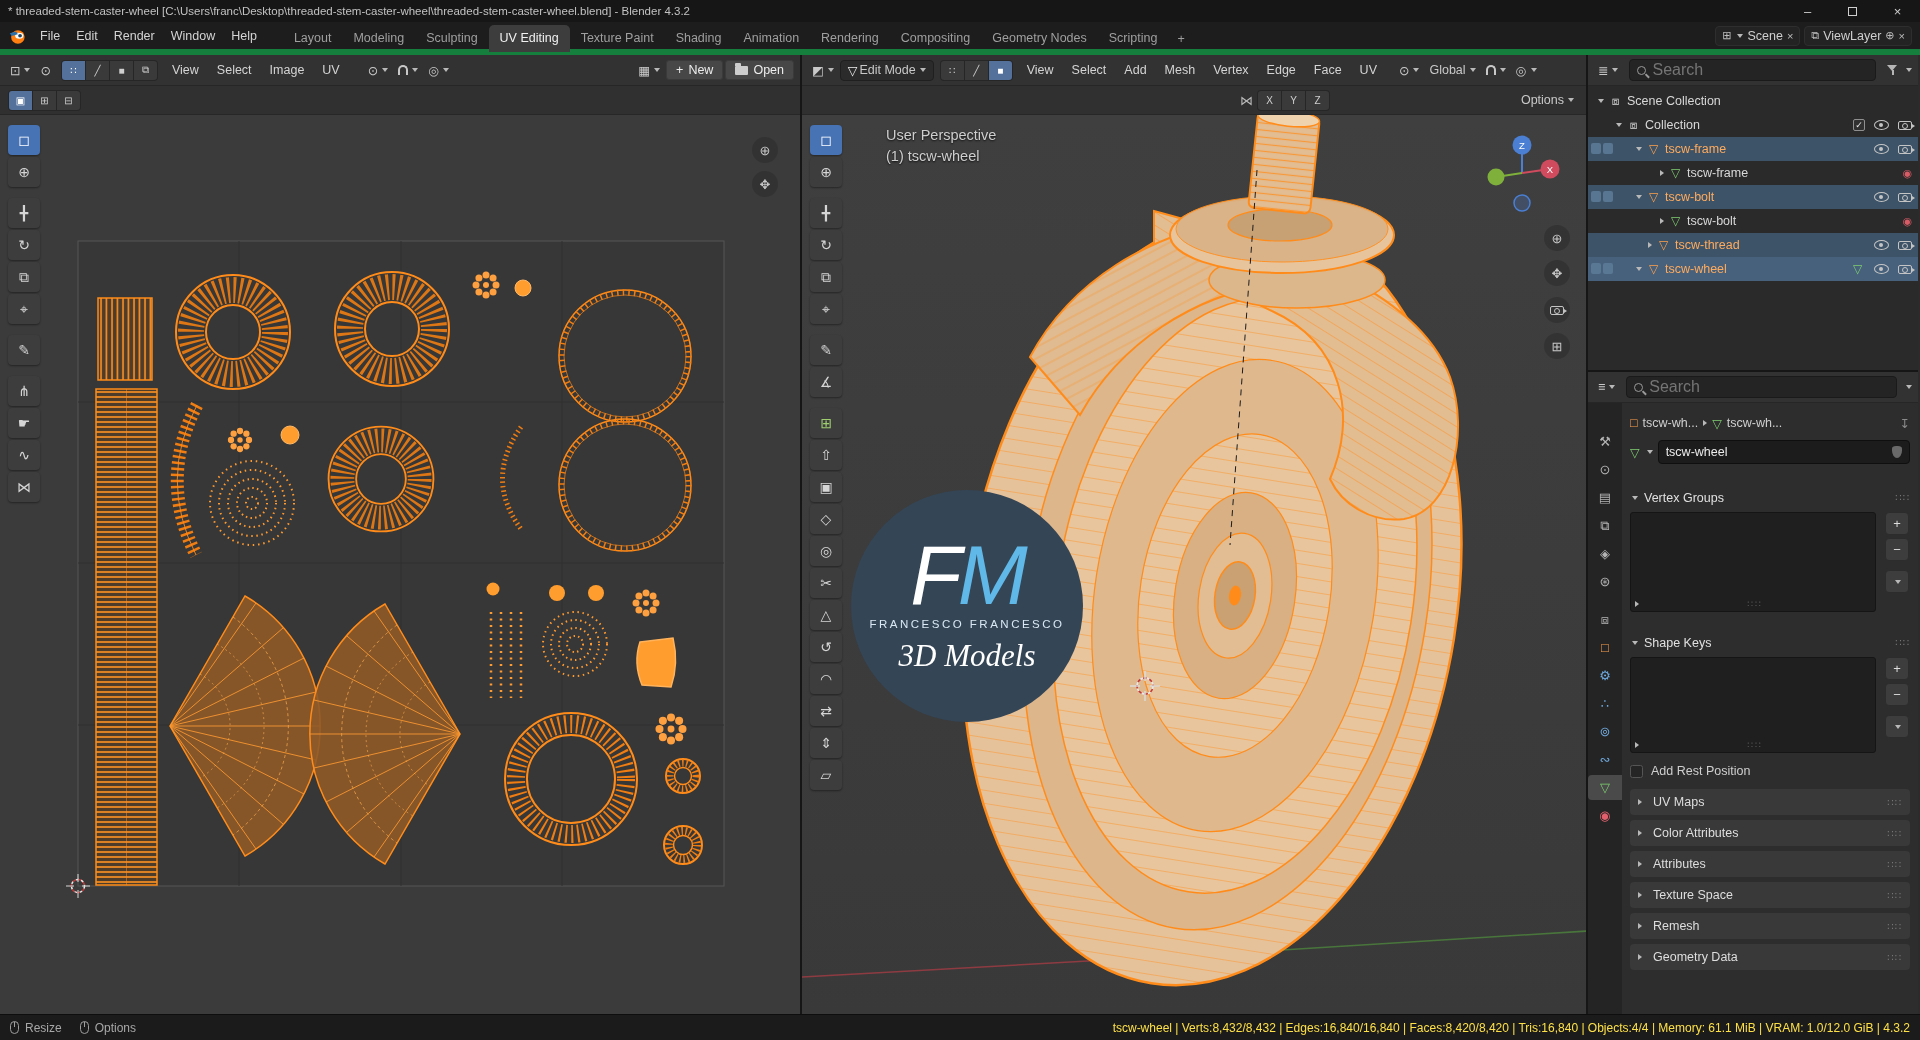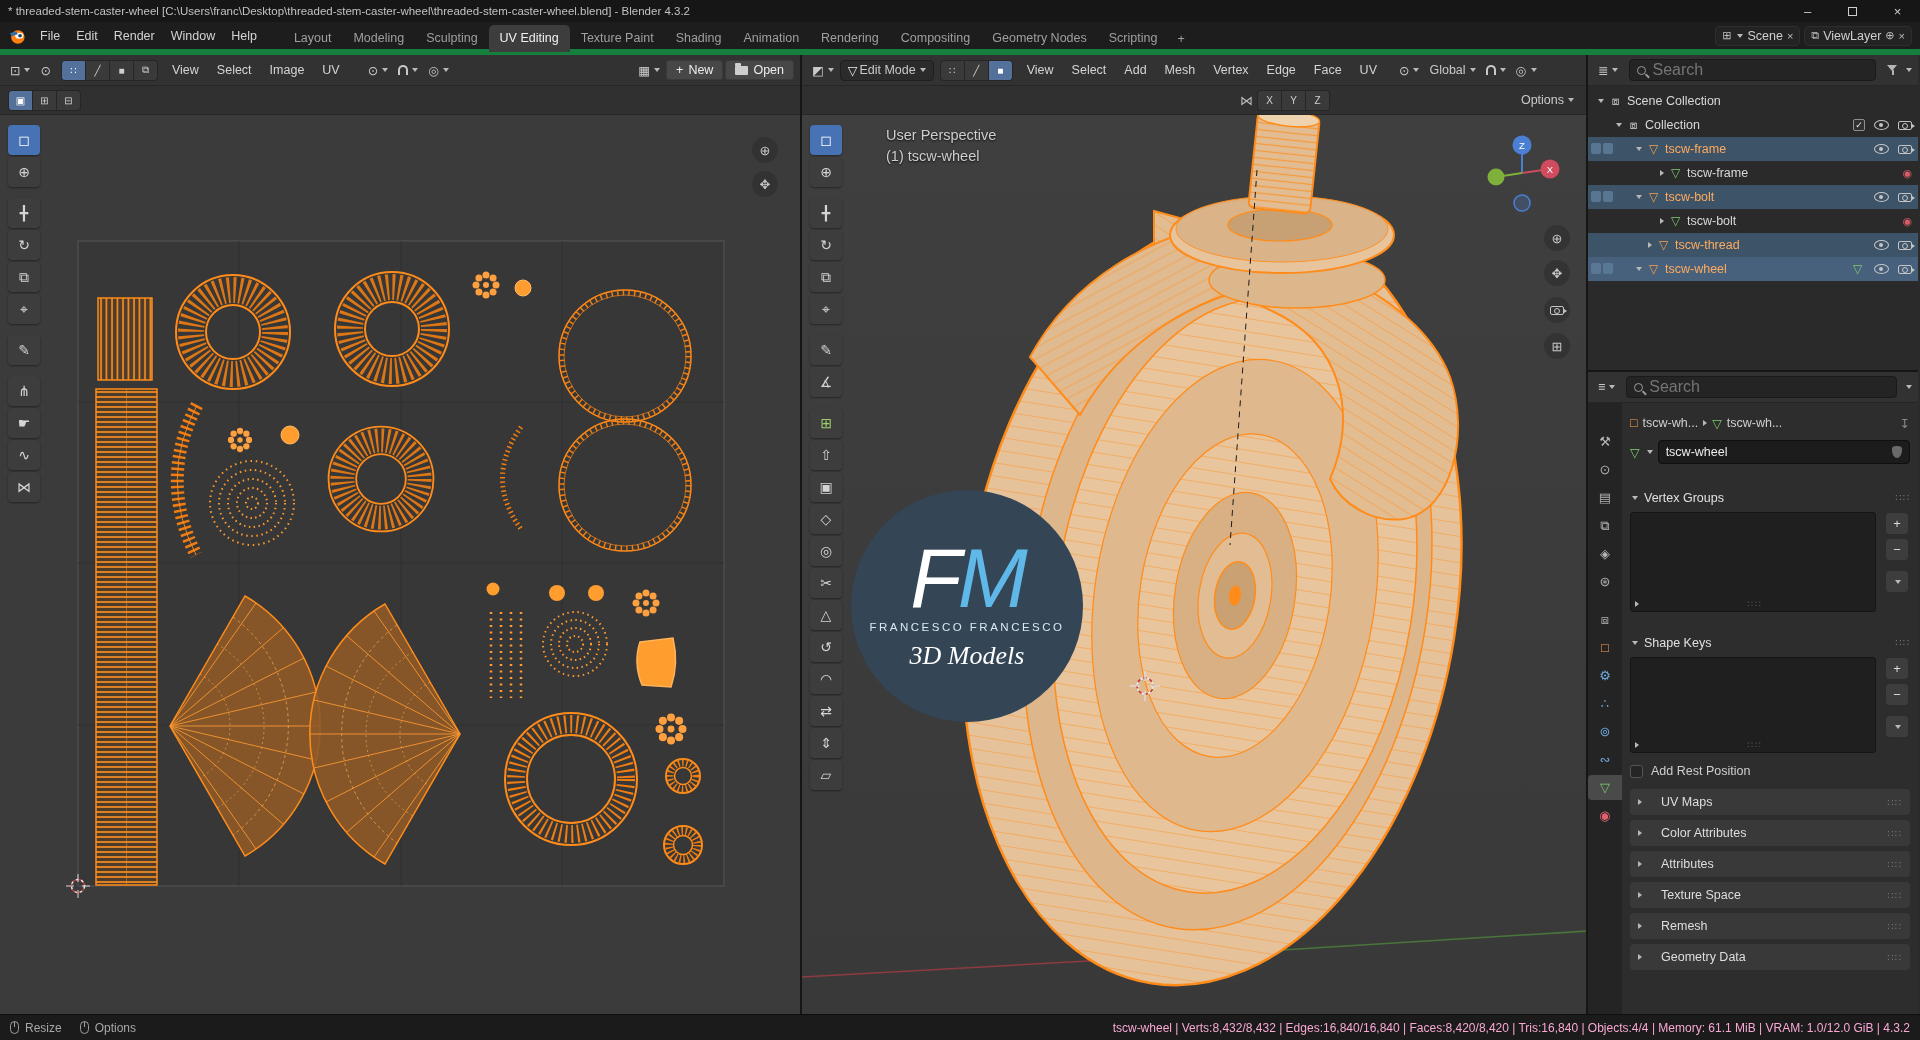--- a/index.html
+++ b/index.html
@@ -44,21 +44,21 @@
   #uv-canvas{position:relative;flex:1;overflow:hidden}
   
   #viewport{width:786px;height:959px;border-right:2px solid #161616;display:flex;flex-direction:column}
   #vp-canvas{position:relative;flex:1;overflow:hidden;background:linear-gradient(#3f3f3f,#393939)}
   .vp-overlay-text{position:absolute;left:84px;color:#cfcfcf;font-size:14.5px;text-shadow:0 1px 2px rgba(0,0,0,.8);z-index:25}
   
   #wm-badge{position:absolute;left:49px;top:375px;width:232px;height:232px;border-radius:50%;background:#344556;z-index:40;display:flex;flex-direction:column;align-items:center;justify-content:center;text-align:center}
   #wm-fm{font-family:"Liberation Serif",serif;font-style:italic;font-size:84px;line-height:.9;letter-spacing:-4px;color:#fff}
   #wm-fm .m{color:#5fb8e8}
   #wm-studio{margin-top:4px;font-size:11.5px;letter-spacing:2.5px;color:#d9e8f2}
-  #wm-sub{margin-top:8px;font-family:"Liberation Serif",serif;font-style:italic;font-size:26px;color:#fff}
+  #wm-sub{margin-top:8px;font-family:"Liberation Serif",serif;font-style:italic;font-size:31px;color:#fff}
   #wm-banner{position:absolute;left:47px;top:604px;width:230px;height:40px;background:#3b4754;z-index:41;display:flex;align-items:center;justify-content:center;box-shadow:6px 6px 0 rgba(20,26,32,.55)}
   #wm-banner span{font-style:italic;font-weight:bold;font-size:25px;color:#c8d431;letter-spacing:1px}
   
   #axis-gizmo{position:absolute;left:680px;top:18px;z-index:26}
   
   #right-col{width:330px;display:flex;flex-direction:column;background:#2b2b2b}
   
   #outliner{height:317px;display:flex;flex-direction:column;border-bottom:2px solid #161616}
   #outliner-rows{flex:1;background:#2a2a2a;padding-top:3px;overflow:hidden}
   .ol-row{position:relative;height:24px;display:flex;align-items:center;gap:4px;padding-right:6px;color:#d8d8d8}
@@ -106,25 +106,25 @@
   .panel-h{display:flex;align-items:center;gap:6px;height:25px;color:#e0e0e0;margin-top:18px}
   .grip{margin-left:auto;color:#767676;font-size:10px;letter-spacing:1px}
   .listwrap{position:relative;height:100px;margin:2px 0 4px}
   .listbox{position:absolute;left:0;right:34px;top:0;bottom:0;background:#1f1f1f;border:1px solid #151515;border-radius:3px}
   .listbox .foot{position:absolute;left:4px;right:4px;bottom:2px;display:flex;align-items:center;color:#6f6f6f;font-size:9px}
   .listbox .foot .mid{flex:1;text-align:center;letter-spacing:2px;color:#5c5c5c}
   .sidecol{position:absolute;right:0;top:0;width:26px;display:flex;flex-direction:column;gap:3px;align-items:center}
   .sq{width:24px;height:23px;background:#3d3d3d;border:1px solid #2c2c2c;border-radius:4px;color:#dcdcdc;display:flex;align-items:center;justify-content:center;font-size:13px}
   .chk-row{display:flex;align-items:center;gap:8px;height:28px;color:#cfcfcf;margin:2px 0 4px}
   .i-checkbox{width:13px;height:13px;background:#252525;border:1px solid #555;border-radius:2.5px}
-  .cpanel{height:26px;background:#393939;border-radius:4px;display:flex;align-items:center;gap:19px;padding:0 8px;color:#dedede;margin-bottom:5px}
+  .cpanel{height:26px;background:#393939;border-radius:4px;display:flex;align-items:center;gap:11px;padding:0 8px;color:#dedede;margin-bottom:5px}
   
   #statusbar{position:absolute;left:0;right:0;bottom:0;height:26px;background:#1b1b1b;border-top:1px solid #0e0e0e;display:flex;align-items:center;padding:0 10px;color:#a8a8a8;font-size:12px;gap:18px}
   #statusbar .hint{display:flex;align-items:center;gap:6px}
-  #statusbar .stats{margin-left:auto;color:#f9a8d4;white-space:nowrap}
+  #statusbar .stats{margin-left:auto;color:#fde047;white-space:nowrap}
   svg{display:block}
   text{font-family:"Liberation Sans",sans-serif}
 </style>
 </head>
 <body>
 
 <div id="titlebar">
   <span>* threaded-stem-caster-wheel [C:\Users\franc\Desktop\threaded-stem-caster-wheel\threaded-stem-caster-wheel.blend] - Blender 4.3.2</span>
   <span class="spacer"></span>
   <div class="winbtn">–</div>

